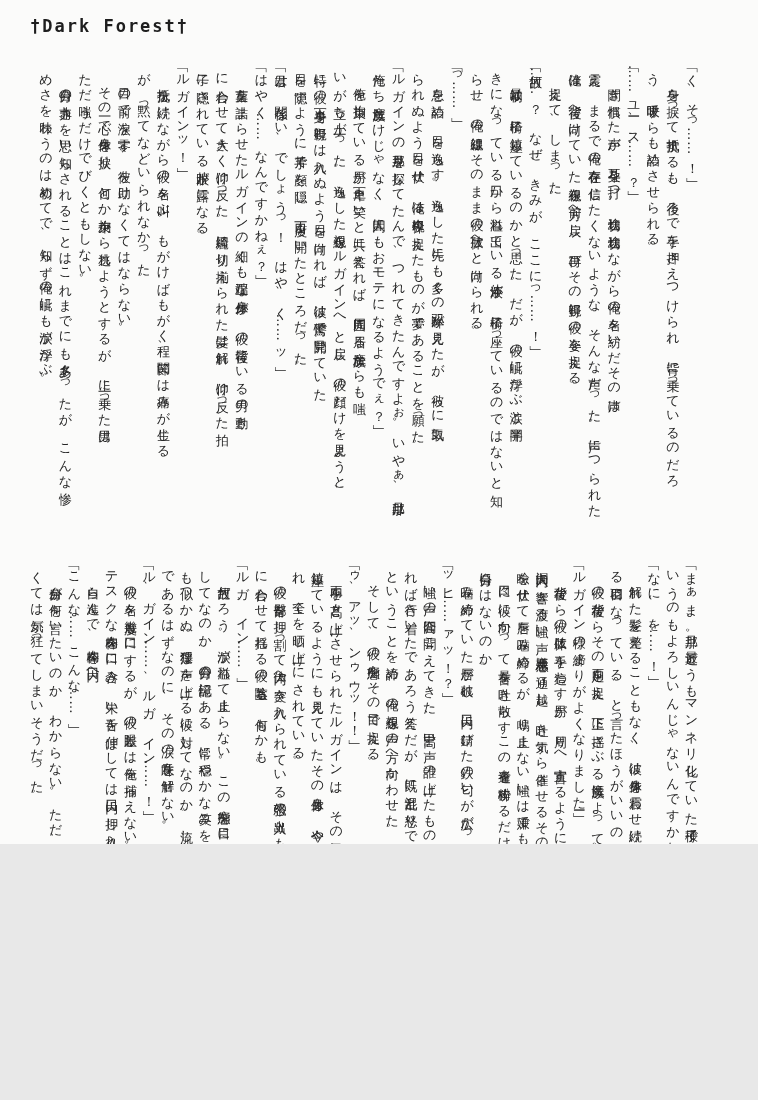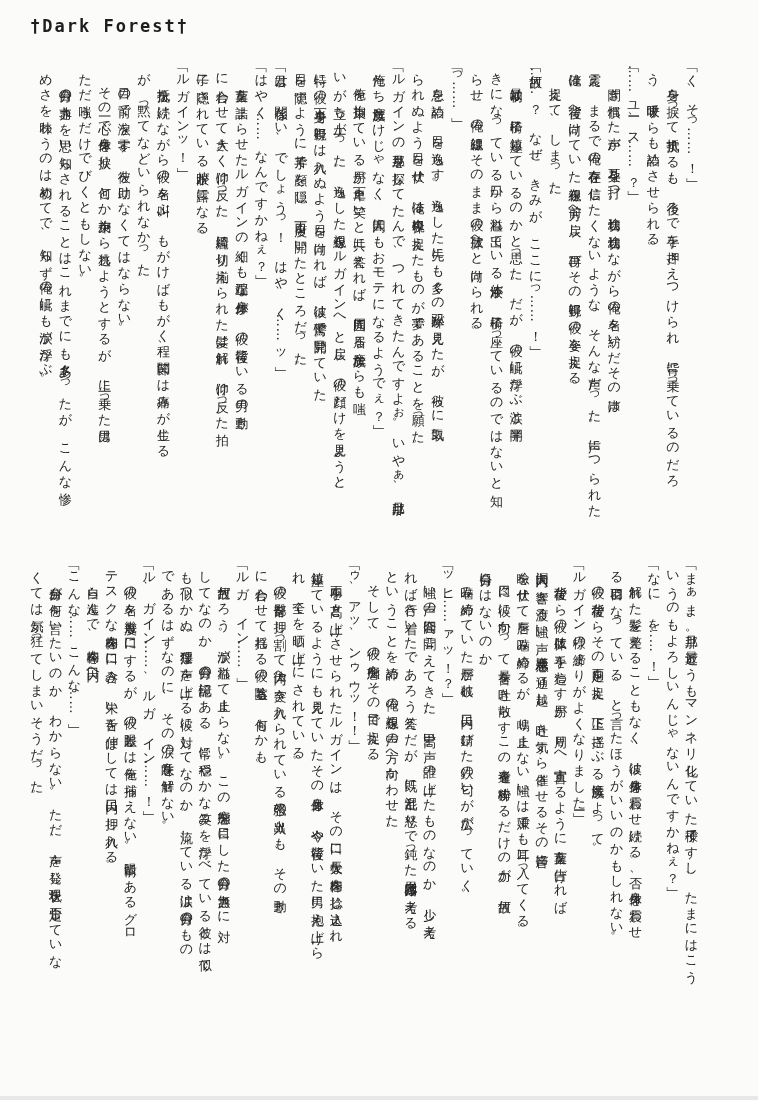--- a/index.html
+++ b/index.html
@@ -3,21 +3,21 @@
 <meta charset="utf-8">
 <style>
   html, body {
     margin: 0;
     padding: 0;
     background: #e8e8e8;
   }
   .page {
     position: relative;
     width: 758px;
-    height: 1096px;
+    height: 844px;
     background: #fbfbfa;
     overflow: hidden;
     box-shadow: 0 0 4px rgba(0,0,0,0.15);
   }
   .page-header {
     position: absolute;
     left: 30px;
     top: 16px;
     font-family: "DejaVu Sans Mono", "Liberation Mono", monospace;
     font-weight: bold;

